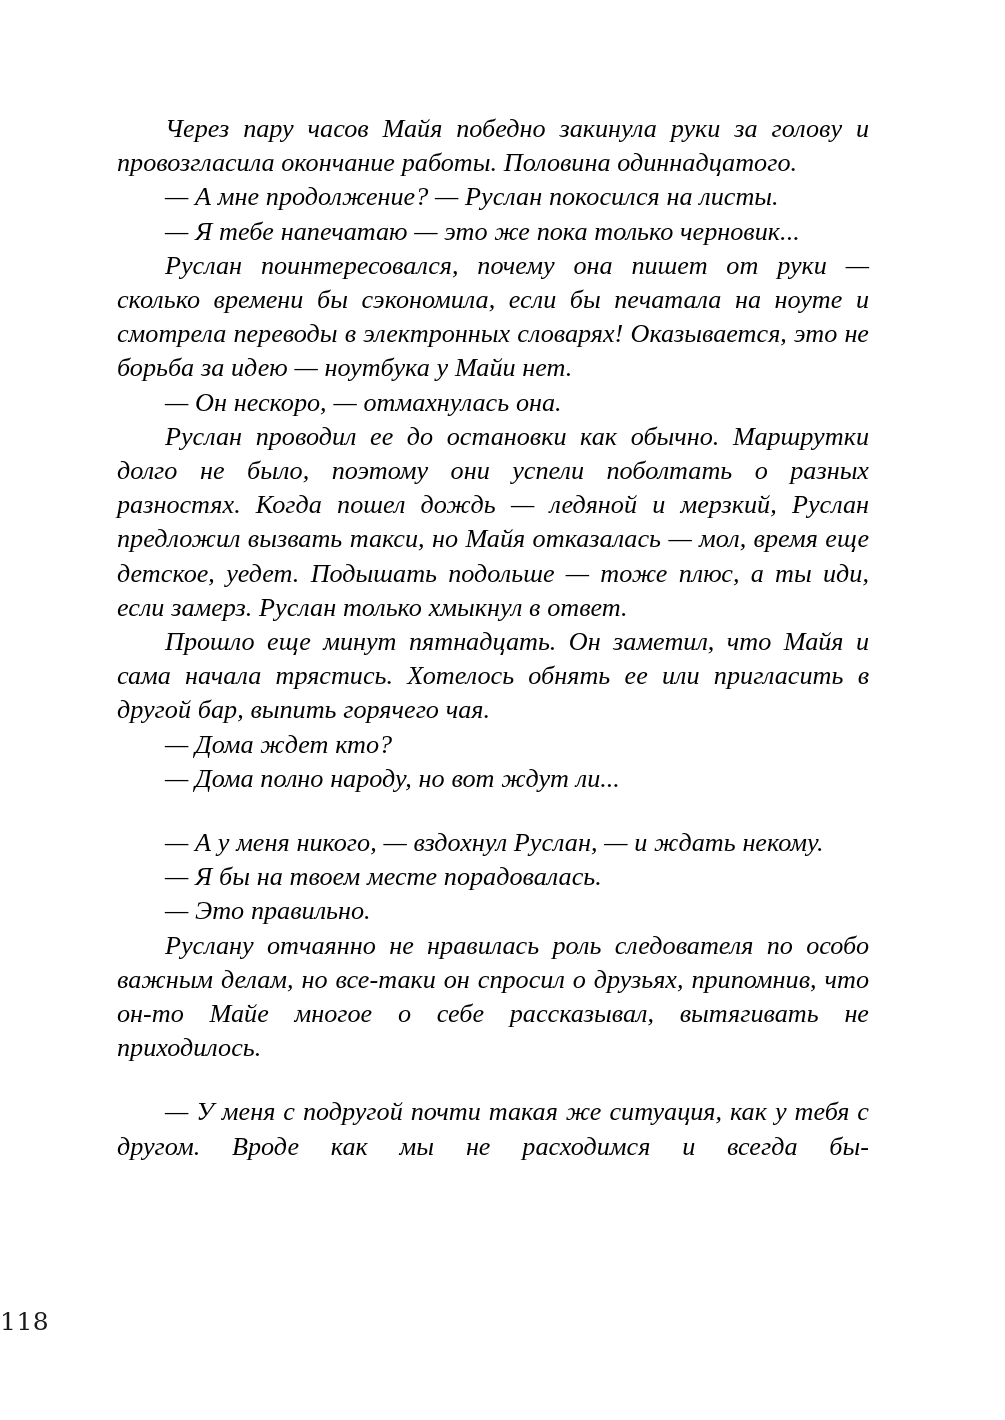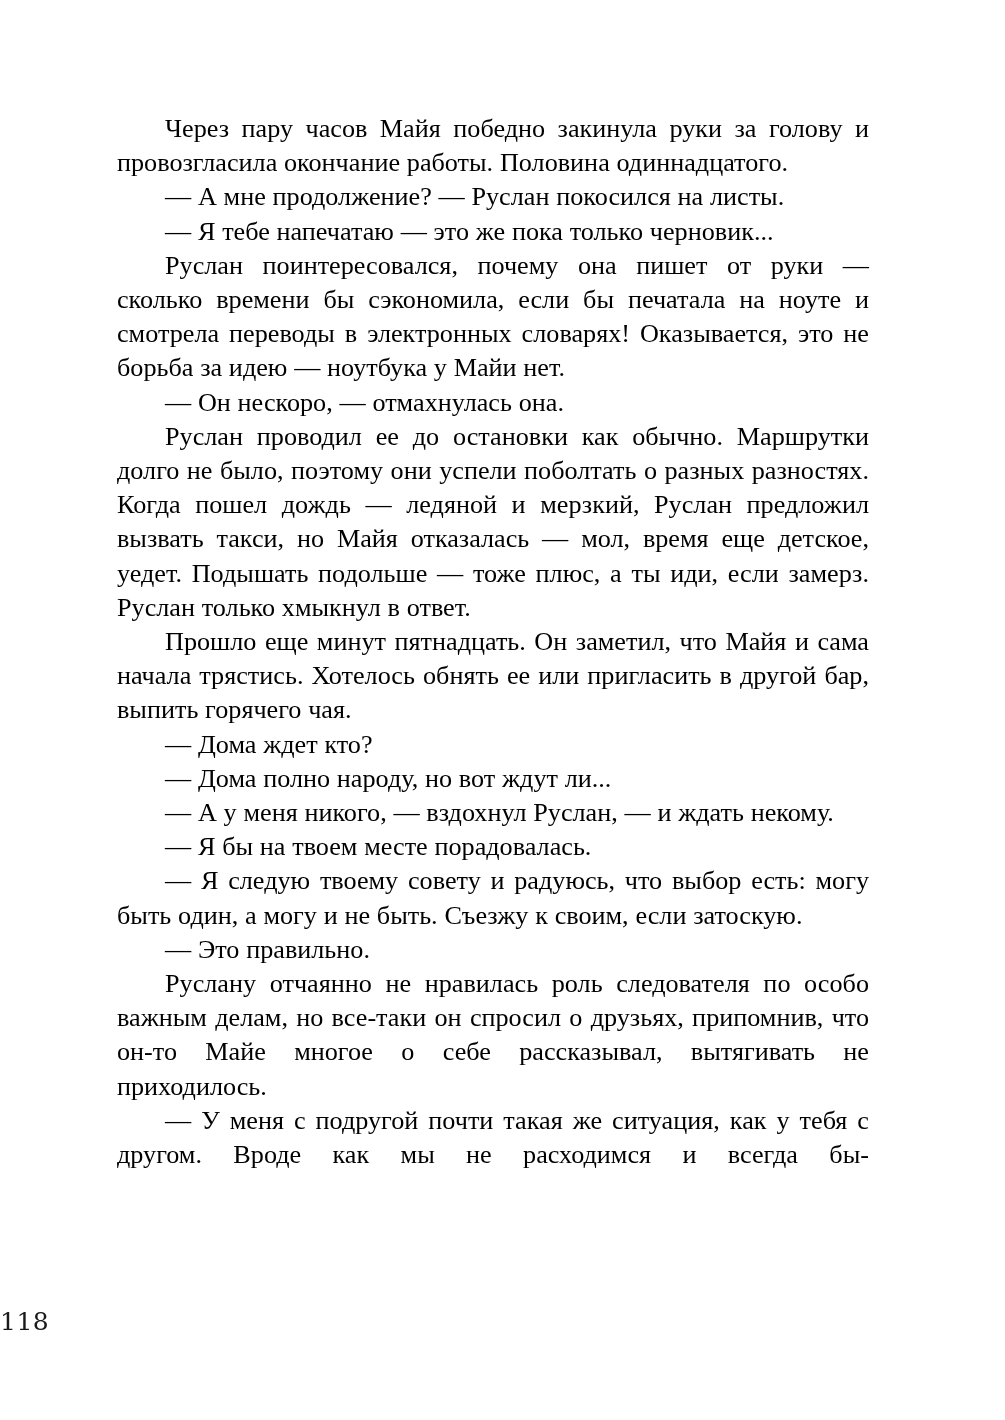--- a/index.html
+++ b/index.html
@@ -30,30 +30,32 @@
     font-family: "Liberation Serif", "DejaVu Serif", serif;
     font-size: 26.2px;
     line-height: 34.2px;
     color: #000000;
     text-align: justify;
     text-indent: 48px;
     hyphens: manual;
     -webkit-hyphens: manual;
     word-spacing: 0.2px;
     font-kerning: normal;
+    font-style: italic;
   }
 
   
   .para.dialogue {
     text-align: left;
   }
 
   
   .para.dialogue-wrap {
     text-align: justify;
+    margin-top: 30px;
   }
 
   
   .para.last-block {
     text-align: justify;
   }
   .para.last-block::after {
     content: "";
     display: inline-block;
     width: 100%;
@@ -96,21 +98,20 @@
     <p class="para">Прошло еще минут пятнадцать. Он заметил, что Майя и сама начала трястись. Хотелось обнять ее или пригласить в другой бар, выпить горячего чая.</p>
 
     <p class="para dialogue">— Дома ждет кто?</p>
 
     <p class="para dialogue">— Дома полно народу, но вот ждут ли...</p>
 
     <p class="para dialogue-wrap">— А у меня никого, — вздохнул Руслан, — и ждать некому.</p>
 
     <p class="para dialogue">— Я бы на твоем месте порадовалась.</p>
 
-    <p class="para dialogue-wrap">— Я следую твоему совету и радуюсь, что выбор есть: могу быть один, а могу и не быть. Съезжу к своим, если затоскую.</p>
 
     <p class="para dialogue">— Это правильно.</p>
 
     <p class="para">Руслану отчаянно не нравилась роль следователя по особо важным делам, но все-таки он спросил о друзьях, припомнив, что он-то Майе многое о себе рассказывал, вытягивать не приходилось.</p>
 
     <p class="para dialogue-wrap last-block">— У меня с подругой почти такая же ситуация, как у тебя с другом. Вроде как мы не расходимся и всегда бы-</p>
 
   </div>
 
   <div class="page-number">118</div>

